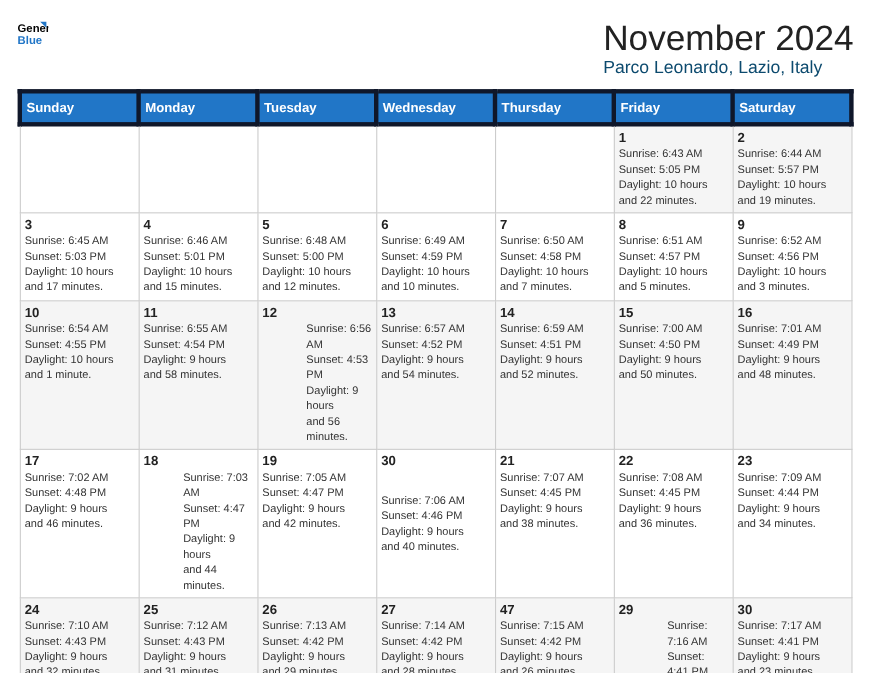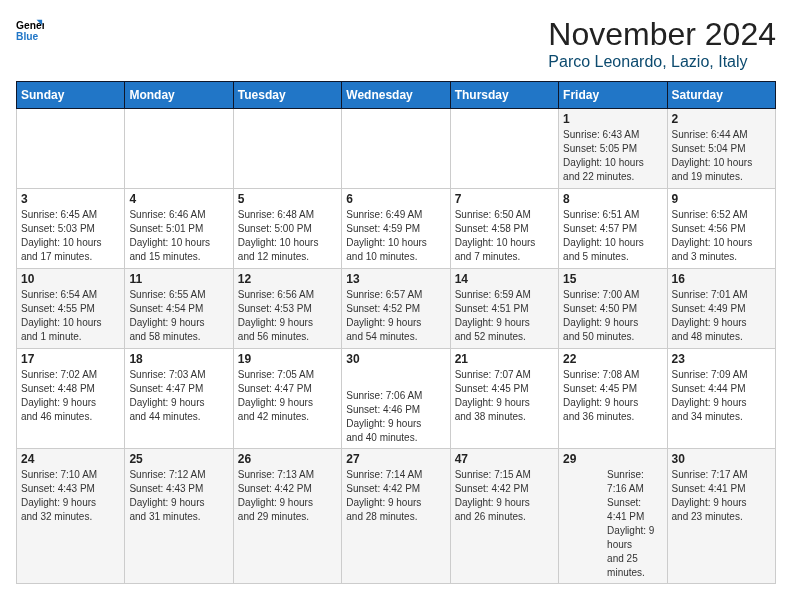--- a/index.html
+++ b/index.html
@@ -42,21 +42,21 @@
       border-collapse: collapse;
       table-layout: fixed;
     }
     thead tr th {
       background: #2176c7;
       color: #fff;
       font-size: 12px;
       font-weight: bold;
       padding: 6px 4px;
       text-align: left;
-      border: 1px solid #0f172a;
+      border: 4px solid #0f172a;
     }
     tbody tr td {
       border: 1px solid #ccc;
       vertical-align: top;
       padding: 3px 4px;
       font-size: 10px;
       color: #222;
       height: 80px;
       background: #fff;
     }
@@ -120,21 +120,21 @@
         <td>
           <span class="day-num">1</span>
           <div class="day-info" style="white-space: pre-line;">Sunrise: 6:43 AM
 Sunset: 5:05 PM
 Daylight: 10 hours
 and 22 minutes.</div>
         </td>
         <td>
           <span class="day-num">2</span>
           <div class="day-info" style="white-space: pre-line;">Sunrise: 6:44 AM
-Sunset: 5:04 PM
+Sunset: 5:57 PM
 Daylight: 10 hours
 and 19 minutes.</div>
         </td>
       </tr>
       <tr>
         <td>
           <span class="day-num">3</span>
           <div class="day-info" style="white-space: pre-line;">Sunrise: 6:45 AM
 Sunset: 5:03 PM
 Daylight: 10 hours
@@ -193,21 +193,21 @@
         </td>
         <td>
           <span class="day-num">11</span>
           <div class="day-info" style="white-space: pre-line;">Sunrise: 6:55 AM
 Sunset: 4:54 PM
 Daylight: 9 hours
 and 58 minutes.</div>
         </td>
         <td>
           <span class="day-num">12</span>
-          <div class="day-info" style="white-space: pre-line;">Sunrise: 6:56 AM
+          <div class="day-info" style="white-space: pre-line; margin-left: 40px;">Sunrise: 6:56 AM
 Sunset: 4:53 PM
 Daylight: 9 hours
 and 56 minutes.</div>
         </td>
         <td>
           <span class="day-num">13</span>
           <div class="day-info" style="white-space: pre-line;">Sunrise: 6:57 AM
 Sunset: 4:52 PM
 Daylight: 9 hours
 and 54 minutes.</div>
@@ -237,21 +237,21 @@
       <tr>
         <td>
           <span class="day-num">17</span>
           <div class="day-info" style="white-space: pre-line;">Sunrise: 7:02 AM
 Sunset: 4:48 PM
 Daylight: 9 hours
 and 46 minutes.</div>
         </td>
         <td>
           <span class="day-num">18</span>
-          <div class="day-info" style="white-space: pre-line;">Sunrise: 7:03 AM
+          <div class="day-info" style="white-space: pre-line; margin-left: 36px;">Sunrise: 7:03 AM
 Sunset: 4:47 PM
 Daylight: 9 hours
 and 44 minutes.</div>
         </td>
         <td>
           <span class="day-num">19</span>
           <div class="day-info" style="white-space: pre-line;">Sunrise: 7:05 AM
 Sunset: 4:47 PM
 Daylight: 9 hours
 and 42 minutes.</div>

